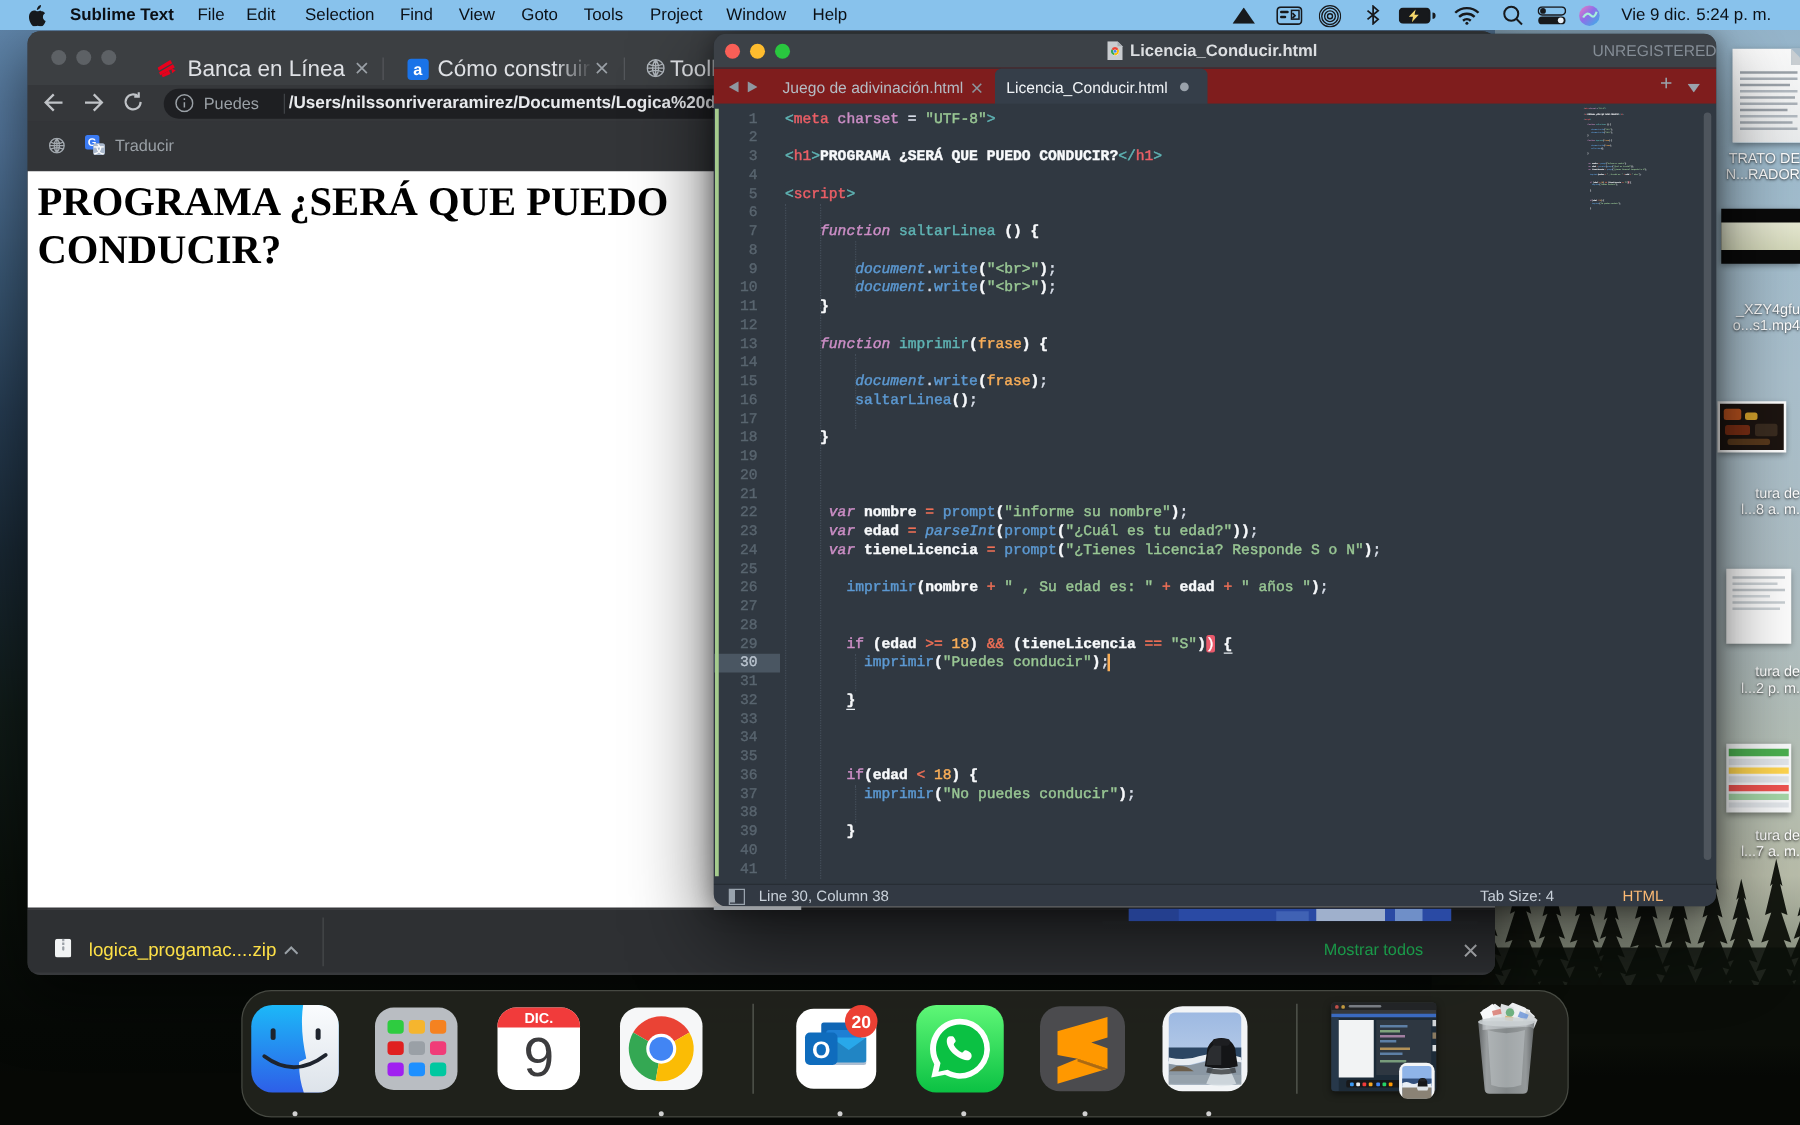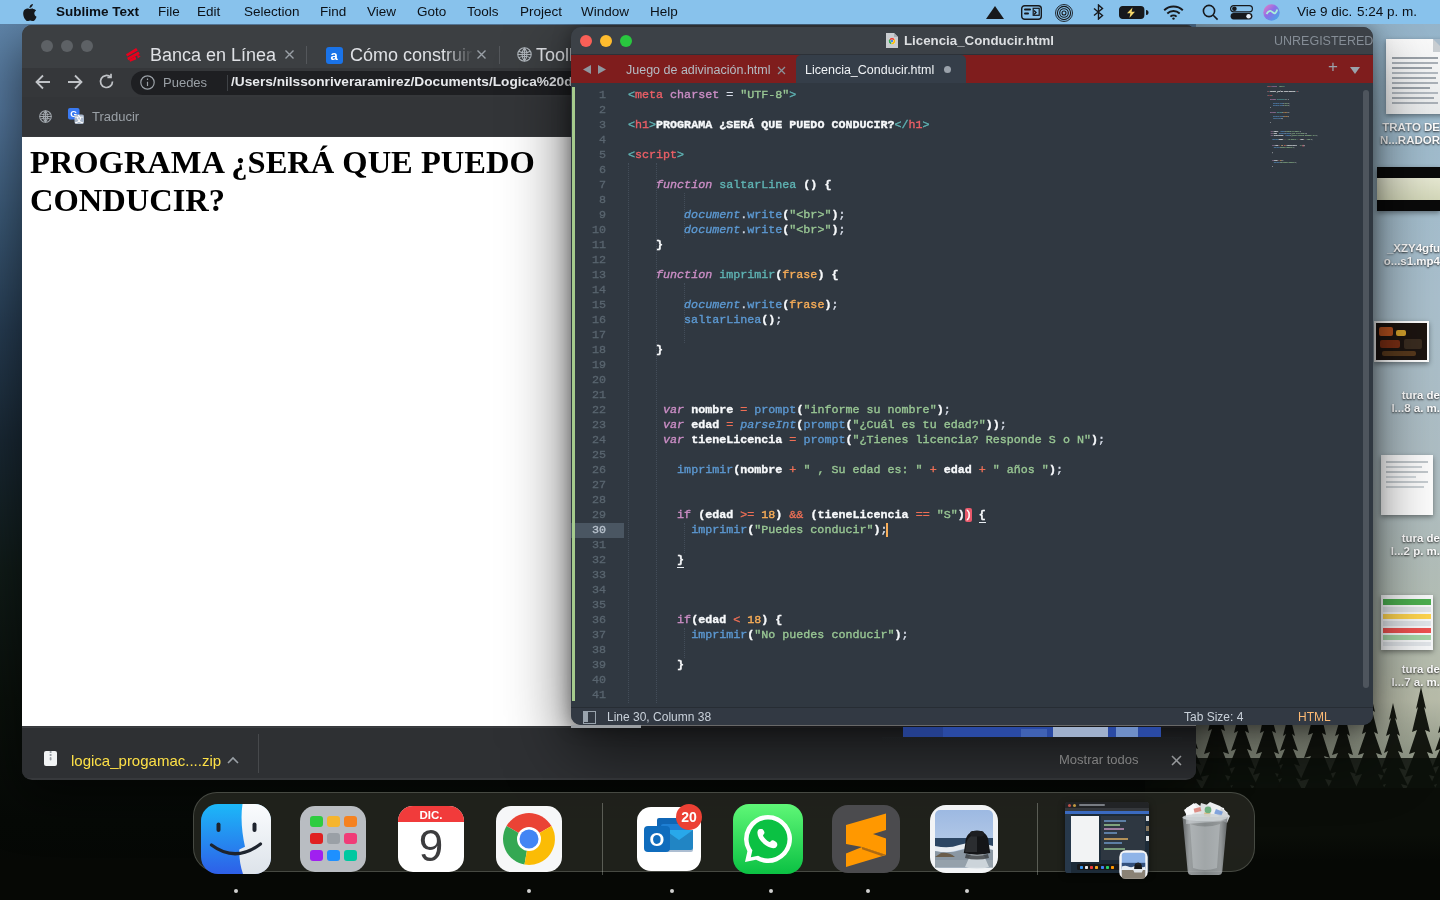--- a/index.html
+++ b/index.html
@@ -38,26 +38,26 @@
 .t{color:#5fb4b4}.r{color:#ec5f66}.p{color:#cc8ec6}.pi{color:#cc8ec6;font-style:italic}
 .b{color:#5c99d2}.bi{color:#5c99d2;font-style:italic}.g{color:#99c794}.o{color:#f9ae58}
 .w{color:#f7f9fb;font-weight:bold}.op{color:#ee6f56}
 .err{color:#fff;background:#e9596b;border-radius:2px}
 .ul{border-bottom:1px solid #e8edf2}
 .cur{color:#b9c3ce}
 #s-minimap{position:absolute;left:696px;top:59px;width:70px;height:120px;overflow:visible}
 .mmwrap{transform:scale(0.106,0.14);transform-origin:0 0;width:700px}
 #s-scroll{position:absolute;left:792px;top:63px;width:6px;height:598px;background:#4e555d;border-radius:3px}
 
-#dock{position:absolute;left:193px;top:792px;width:1062px;height:80px;border-radius:24px;background:rgba(36,38,32,.85);border:1px solid rgba(130,135,125,.4)}
+#dock{position:absolute;left:193px;top:792px;width:1062px;height:102px;border-radius:24px;background:rgba(36,38,32,.85);border:1px solid rgba(130,135,125,.4)}
 .dicon{position:absolute;top:9px;width:74px;height:74px}
 .ddot{position:absolute;top:96px;width:4px;height:4px;border-radius:50%;background:#d0d0d0}
 .dsep{position:absolute;top:10px;width:1px;height:72px;background:rgba(200,205,195,.35)}
 
-.dlabel{position:absolute;color:#fff;font-size:11.5px;font-weight:bold;text-align:right;right:0;text-shadow:0 1px 2px rgba(0,0,0,.8);line-height:13px}
+.dlabel{position:absolute;color:#fff;font-size:11.5px;font-weight:normal;text-align:right;right:0;text-shadow:0 1px 2px rgba(0,0,0,.8);line-height:13px}
 </style></head>
 <body>
 <div id="screen">
   <div id="wall"></div>
   <div id="wallR"></div>
 
   <div id="trees">
     <svg class="abs" style="left:1145px;top:683px" width="295" height="217" viewBox="0 0 295 217">
         <g fill="#0f130c">
           <path d="M22 6 L26 26 L24 24 L30 46 L26 44 L33 66 L27 64 L36 86 L29 84 L39 106 L30 104 L42 126 L32 124 L24 217 L20 217 L11 124 L0 126 L13 104 L4 106 L14 84 L7 86 L16 64 L10 66 L18 44 L14 46 L19 24 L17 26 Z" opacity="0.97"></path>
@@ -208,21 +208,21 @@
           <rect x="0" y="0" width="13" height="15" rx="2" fill="#f1f3f4"></rect>
           <rect x="5.7" y="0" width="1.8" height="2" fill="#9aa0a6"></rect>
           <rect x="5.7" y="3" width="1.8" height="2" fill="#9aa0a6"></rect>
           <rect x="5.7" y="6" width="1.8" height="3.5" rx="0.9" fill="#9aa0a6"></rect>
         </svg>
       <span class="abs" style="left:49px;top:24px;font-size:15px;color:#fde047">logica_progamac....zip</span>
       <svg class="abs" style="left:205px;top:28px" width="12" height="8" viewBox="0 0 12 8" fill="none" stroke="#9aa0a6" stroke-width="1.6">
           <path d="M1 7 L6 2 L11 7"></path>
         </svg>
       <div class="abs" style="left:236px;top:6px;width:1px;height:39px;background:#47494c"></div>
-      <span class="abs" style="left:1037px;top:24px;font-size:13px;color:#a3a3a3">Mostrar todos</span>
+      <span class="abs" style="left:1037px;top:24px;font-size:13px;color:#22c55e">Mostrar todos</span>
       <svg class="abs" style="left:1148px;top:26px" width="13" height="13" viewBox="0 0 13 13" stroke="#c0c3c7" stroke-width="1.5">
           <path d="M2 2 L11 11 M11 2 L2 11"></path>
         </svg>
     </div>
   </div>
   <div id="subl">
     <div id="s-title">
       <div class="tl" style="left:9px;top:7.5px;background:#f95f57"></div>
       <div class="tl" style="left:29px;top:7.5px;background:#febc2e"></div>
       <div class="tl" style="left:49px;top:7.5px;background:#29c73f"></div>

